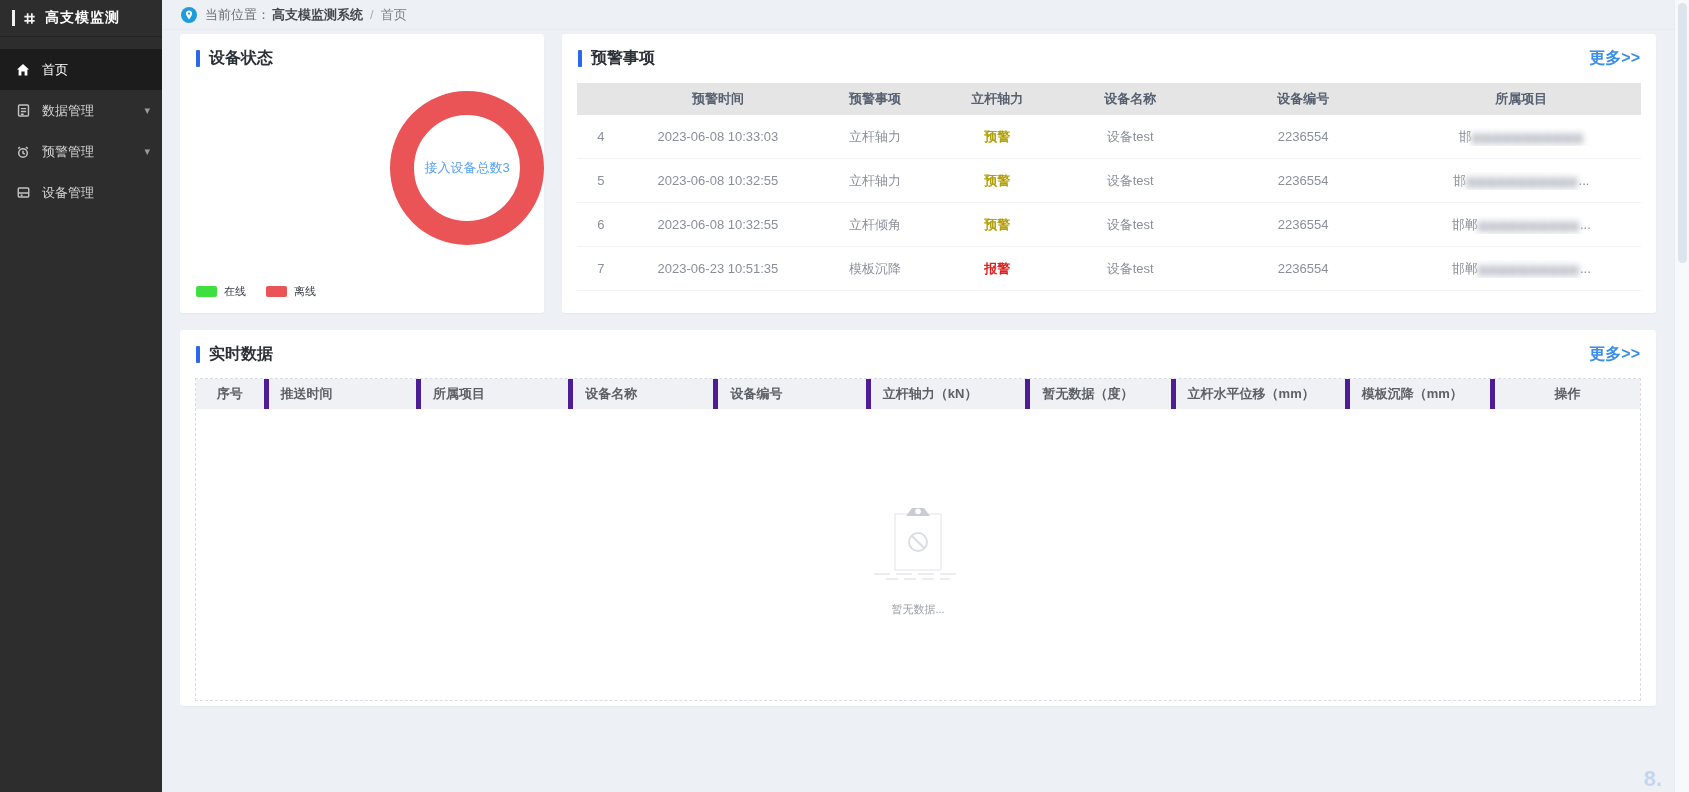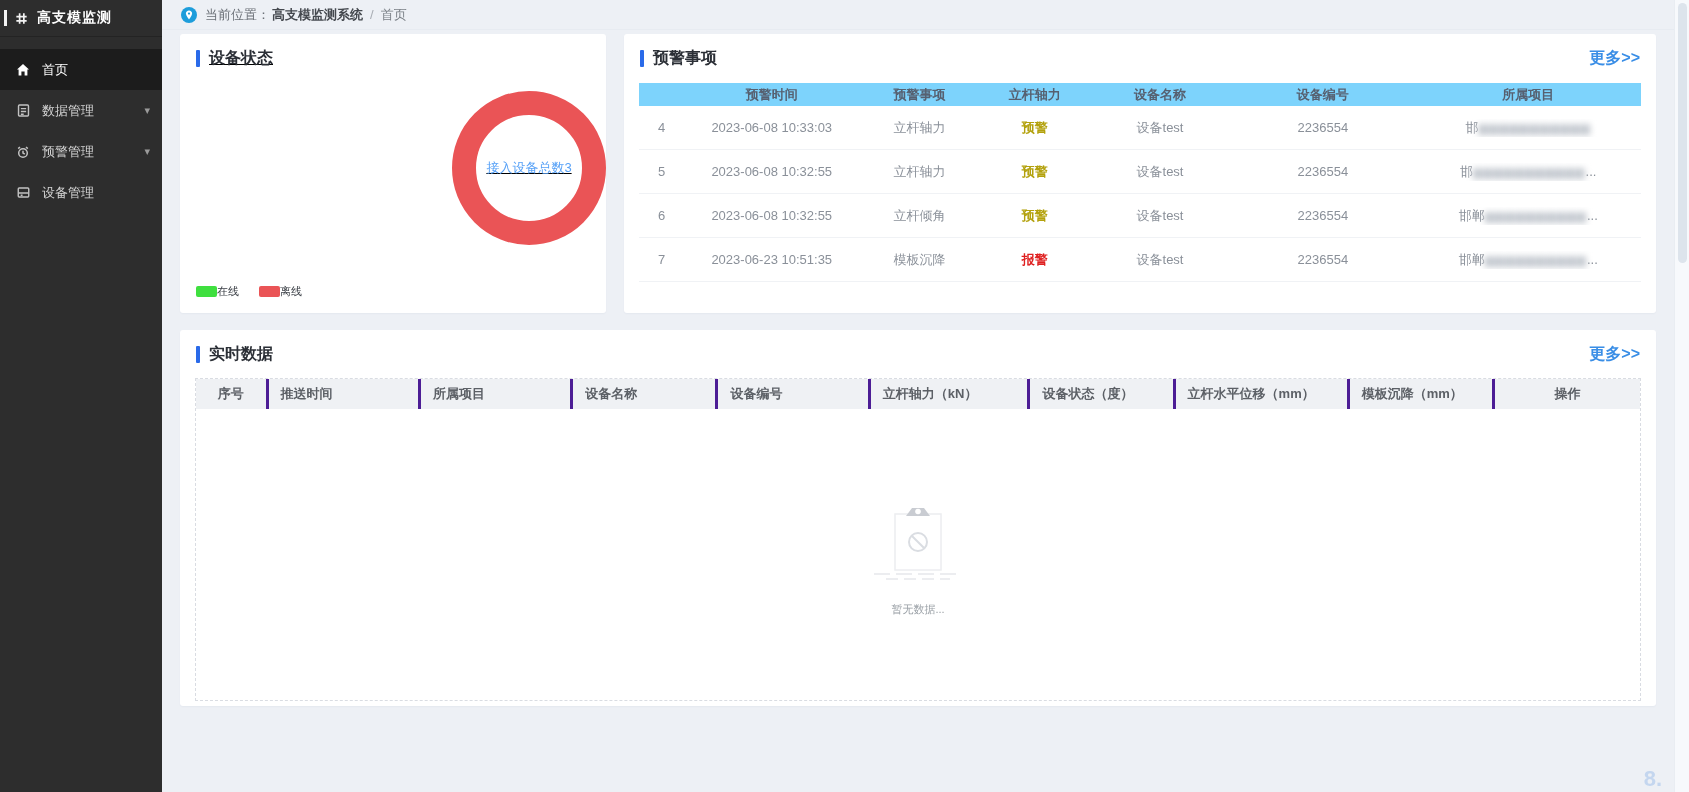--- a/index.html
+++ b/index.html
@@ -2,21 +2,21 @@
 <html><head>
 <meta charset="utf-8">
 <style>
   * { margin:0; padding:0; box-sizing:border-box; }
   html,body { width:1689px; height:792px; overflow:hidden; background:#edf0f5;
     font-family:"Liberation Sans","DejaVu Sans",sans-serif; }
 
   
   .sidebar { position:absolute; left:0; top:0; width:162px; height:792px;
     background:#2d2d2d; z-index:5; }
-  .logo-row { height:37px; display:flex; align-items:center; padding-left:4px;
+  .logo-row { height:37px; display:flex; align-items:center; padding-left:12px;
     border-bottom:1px solid #232323; }
   .logo-bar { width:3px; height:16px; background:#f2f2f2; margin-right:7px; }
   .logo-icon { color:#f2f2f2; margin-right:8px; display:flex; }
   .logo-title { color:#ffffff; font-size:14px; font-weight:bold; letter-spacing:1px; }
   .nav { padding-top:12px; }
   .nav-item { height:41px; display:flex; align-items:center; padding:0 12px 0 14px;
     color:#d4d4d4; font-size:13px; cursor:pointer; position:relative; }
   .nav-item.active { background:#1c1c1c; color:#ffffff; }
   .nav-ic { width:18px; height:18px; margin-right:10px; display:flex; align-items:center;
     justify-content:center; color:#c2c2c2; flex:0 0 auto; }
@@ -29,61 +29,61 @@
     border-bottom:1px solid #e7ebf1; }
   .pin-ic { width:16px; height:16px; margin-right:8px; display:flex; }
   .crumb-label { font-size:13px; color:#6b7077; }
   .crumb-system { font-size:13px; color:#45494f; font-weight:bold; margin-left:2px; }
   .crumb-sep { font-size:13px; color:#a7acb3; margin:0 7px; }
   .crumb-current { font-size:13px; color:#7b8087; }
 
   .content { padding:4px 18px 0 18px; }
   .toprow { display:flex; gap:18px; }
   .card { background:#ffffff; border-radius:3px; box-shadow:0 1px 2px rgba(30,50,90,.04); }
-  .card-device { width:426px; height:279px; position:relative;text-decoration:underline; }
+  .card-device { width:364px; height:279px; position:relative; }
   .card-warning { flex:1; height:279px; position:relative; }
   .card-realtime { margin-top:17px; height:376px; position:relative; }
 
   .card-head { display:flex; align-items:center; justify-content:space-between;
     padding:14px 16px 0 16px; }
   .title-wrap { display:flex; align-items:center; }
   .title-bar { width:4px; height:17px; background:#2a6ae9; margin-right:9px; border-radius:1px; }
   .card-title { font-size:16px; font-weight:bold; color:#2b2f36; }
   .more-link { font-size:16px; color:#3a8ee6; cursor:pointer; font-weight:bold;text-align:center; }
 
   
   .donut-wrap { display:flex; justify-content:flex-end; margin-top:22px; }
   .donut { width:154px; height:154px; border:24px solid #ea5456; border-radius:50%;
     display:flex; align-items:center; justify-content:center; }
   .donut-label { font-size:13px; color:#55a0f7; white-space:nowrap; }
   .legend { position:absolute; left:16px; bottom:14px; display:flex; gap:20px; }
-  .legend-item { display:flex; align-items:center; }
+  .legend-item { display:flex; align-items:center; gap:7px; }
   .legend-swatch { width:21px; height:11px; border-radius:2px; }
   .legend-label { font-size:11px; color:#3c4047; }
 
   
   .wtable { margin:14px 15px 0 15px; }
   .wrow { display:grid;
     grid-template-columns:4.5% 17.5% 12% 11% 14% 18.5% 22.5%;
     align-items:center; }
-  .whead { background:#7dd3fc; height:23px; }
+  .whead { background:#e5e5e5; height:32px; }
   .whead .wc { font-size:13px; color:#566070; font-weight:bold; }
   .wbody-row { height:44px; border-bottom:1px solid #f0f2f5; cursor:pointer; }
   .wc { text-align:center; font-size:13px; color:#8a9099; overflow:hidden;
     white-space:nowrap; text-overflow:ellipsis; }
   .wc.lvl { font-weight:bold; }
   .redacted { filter:blur(3px); color:#c3c8cf; font-size:12px; letter-spacing:1px; }
 
   
   .rt-wrap { margin:13px 15px 0 15px; border:1px dashed #d9dce2; }
   .rt-head { display:grid;
     grid-template-columns:5fr 10.5fr 10.5fr 10fr 10.5fr 11fr 10fr 12fr 10fr 10fr;
     background:#eff1f4; height:30px; align-items:center; }
   .rt-hc { font-size:13px; color:#5c6066; font-weight:bold; padding-left:12px;
-    border-right:3px solid #4c1d95; height:100%; display:flex; align-items:center;
+    border-right:5px solid #4c1d95; height:100%; display:flex; align-items:center;
     white-space:nowrap; overflow:hidden; }
   .rt-hc.center { justify-content:center; padding-left:0; }
   .rt-hc:last-child { border-right:none; }
   .rt-body { height:291px; display:flex; flex-direction:column; align-items:center;
     justify-content:center; }
   .empty-state { display:flex; flex-direction:column; align-items:center; margin-top:8px; }
   .empty-text { font-size:11px; color:#9aa0a6; margin-top:16px; }
 
   .watermark { position:absolute; right:12px; bottom:0px; font-size:22px;
     color:rgba(168,197,235,.6); font-weight:bold; }
@@ -262,21 +262,21 @@
         <span class="more-link">更多&gt;&gt;</span>
       </div>
       <div class="rt-wrap">
         <div class="rt-head">
           <div class="rt-hc center">序号</div>
           <div class="rt-hc">推送时间</div>
           <div class="rt-hc">所属项目</div>
           <div class="rt-hc">设备名称</div>
           <div class="rt-hc">设备编号</div>
           <div class="rt-hc">立杆轴力（kN）</div>
-          <div class="rt-hc">设备状态（度）</div>
+          <div class="rt-hc">暂无数据（度）</div>
           <div class="rt-hc">立杆水平位移（mm）</div>
           <div class="rt-hc">模板沉降（mm）</div>
           <div class="rt-hc center">操作</div>
         </div>
         <div class="rt-body">
           <div class="empty-state">
             <svg width="108" height="86" viewBox="0 0 108 86">
               <rect x="31" y="14" width="46" height="56" fill="#ffffff" stroke="#ecedf0" stroke-width="1.5"></rect>
               <path d="M42 16 L48 8 H60 L66 16 Z" fill="#c9ccd2"></path>
               <circle cx="54" cy="11.5" r="2.8" fill="#ffffff"></circle>

